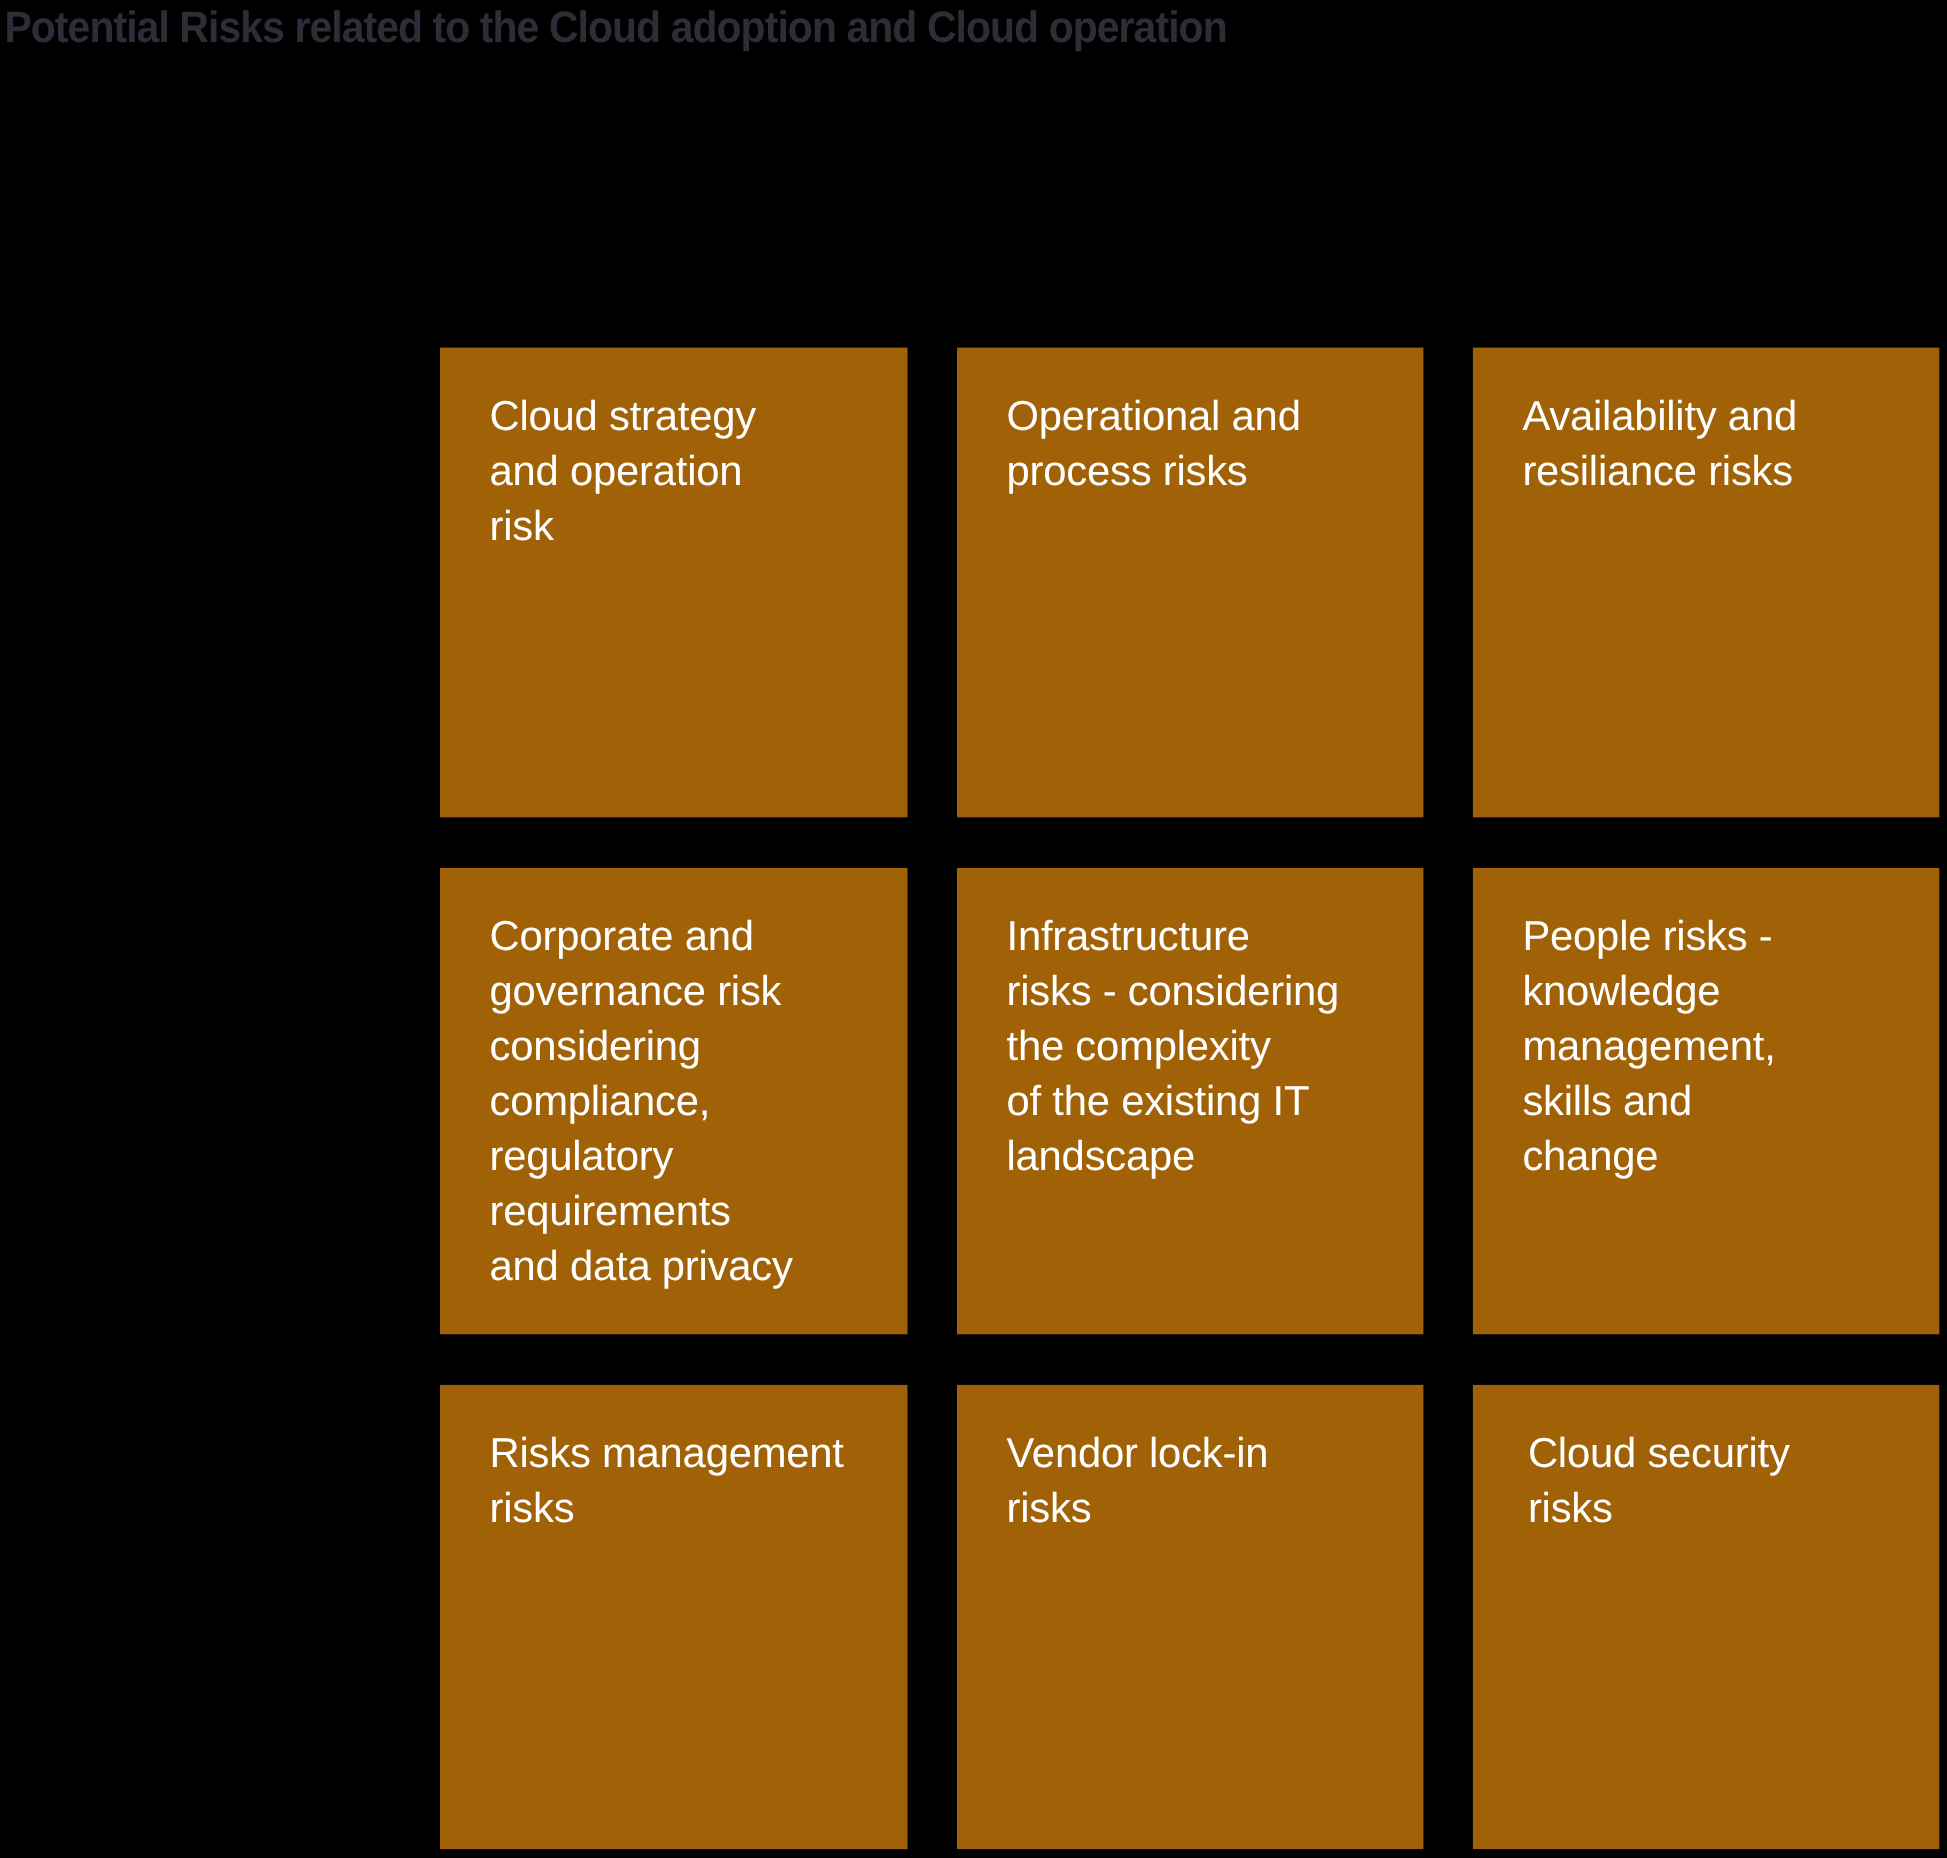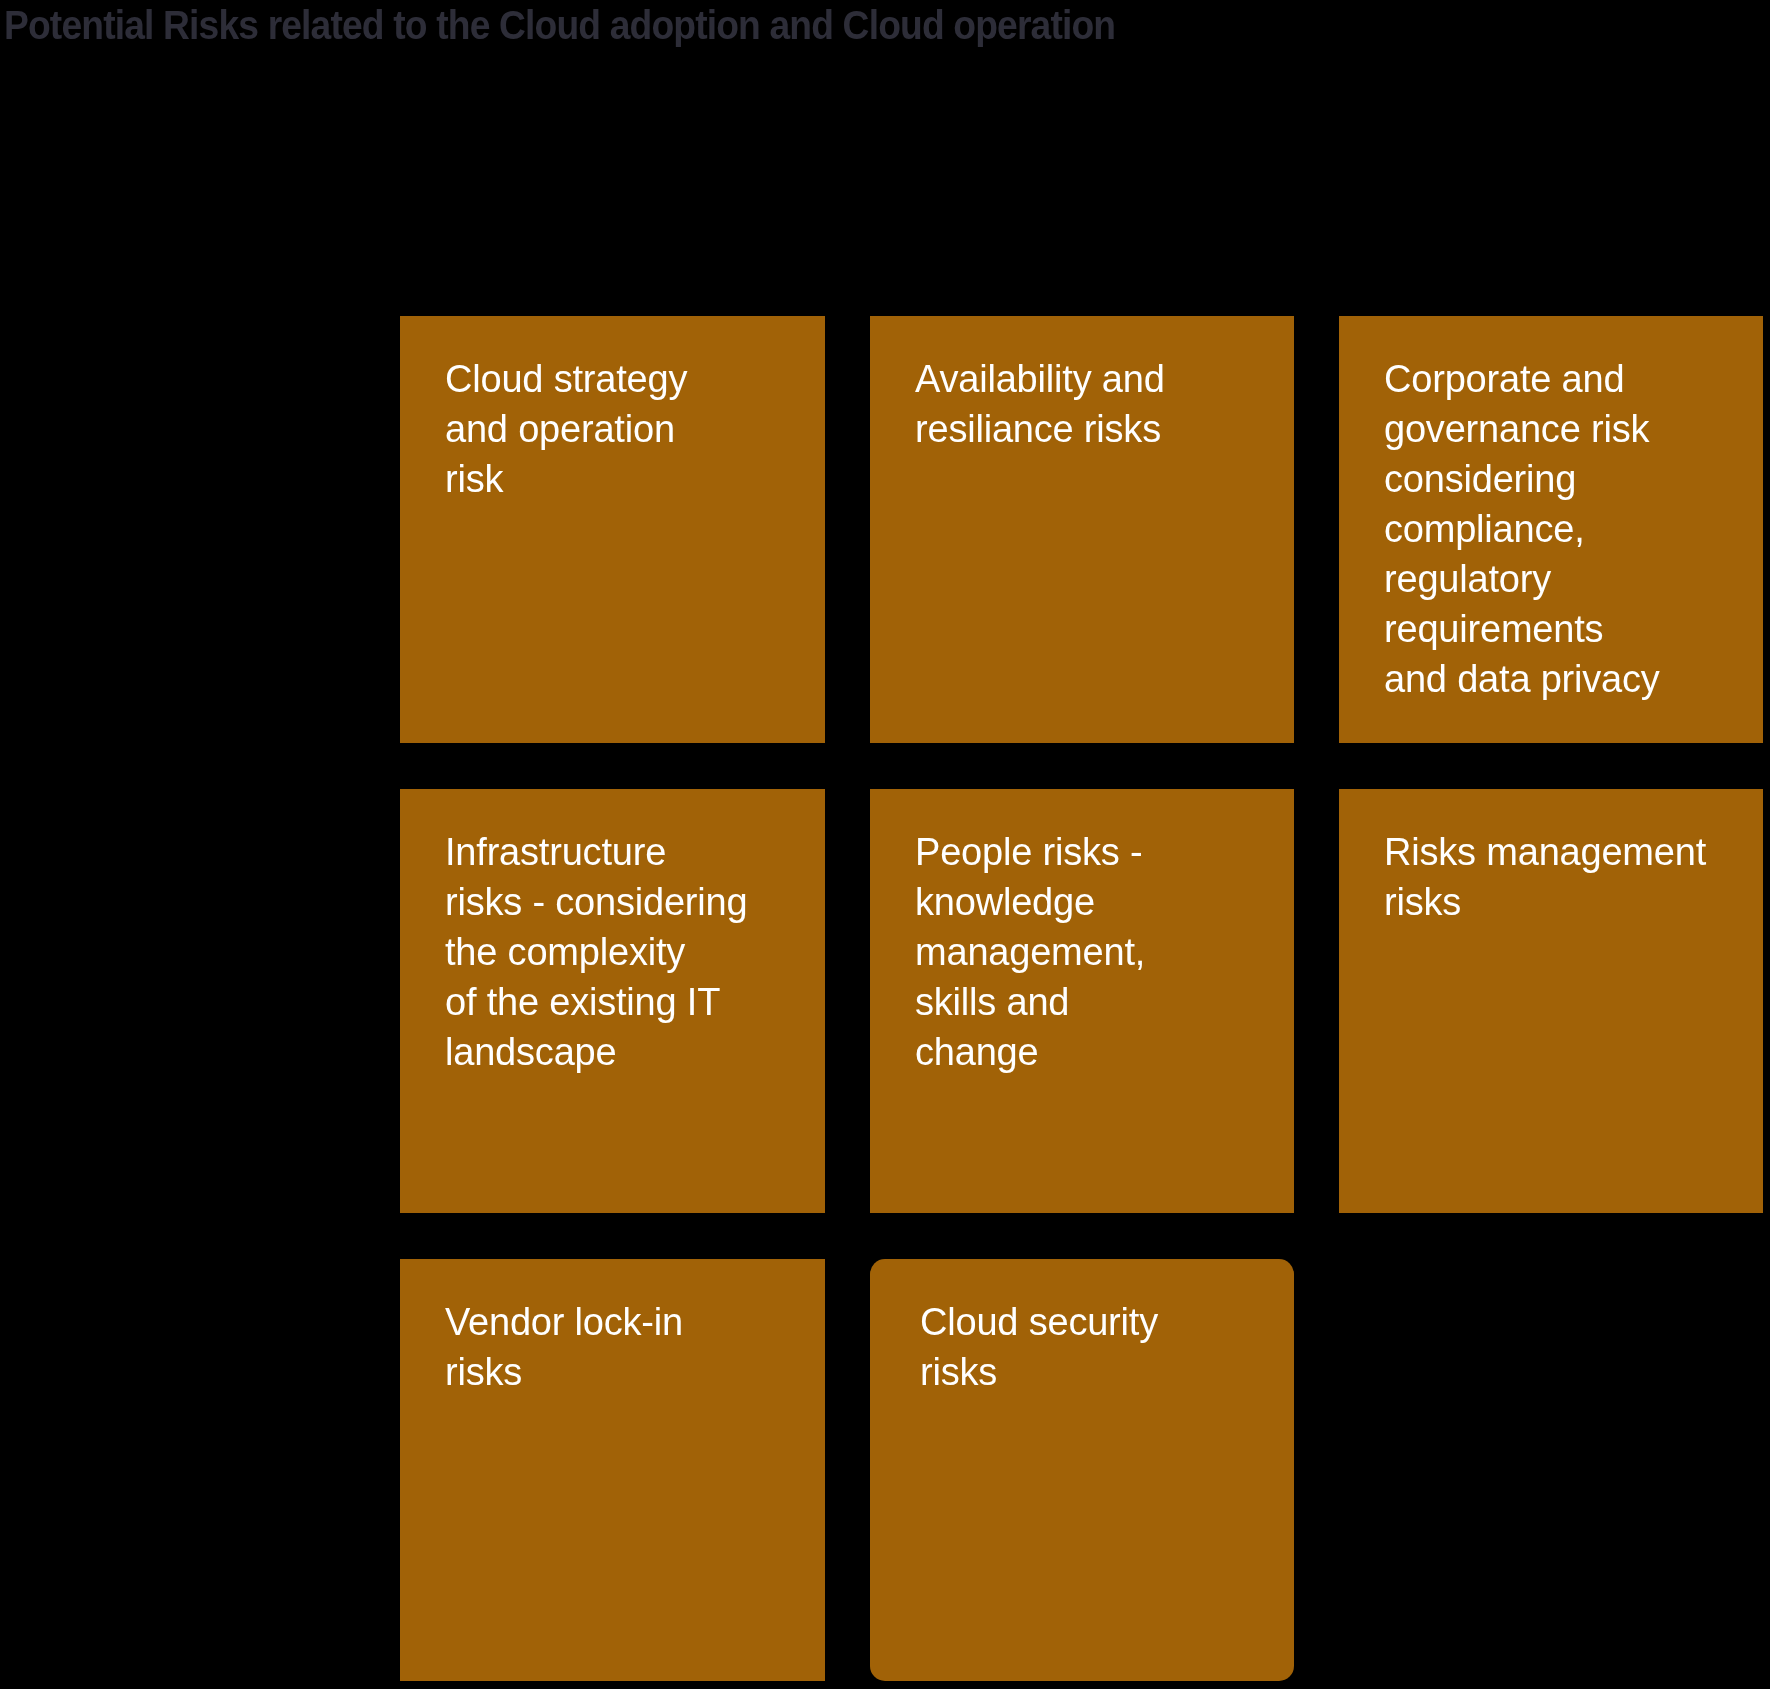--- a/index.html
+++ b/index.html
@@ -57,36 +57,39 @@
     font-family: "Liberation Sans", sans-serif;
     font-size: 38px;
     font-weight: 400;
     line-height: 50px;
     letter-spacing: -0.2px;
     white-space: pre-line;
   }
 
   .risk-card.indent-extra {
     padding-left: 50px;
-    border-radius: 15px;
   }
 </style>
 </head>
 <body>
 
 <div id="page-title">Potential Risks related to the Cloud adoption and Cloud operation</div>
 
 <div id="risk-grid">
 
   <div class="risk-card">
     <span class="risk-label">Cloud strategy
 and operation
 risk</span>
   </div>
 
+  <div class="risk-card">
+    <span class="risk-label">Operational and
+process risks</span>
+  </div>
 
   <div class="risk-card">
     <span class="risk-label">Availability and
 resiliance risks</span>
   </div>
 
   <div class="risk-card">
     <span class="risk-label">Corporate and
 governance risk
 considering

